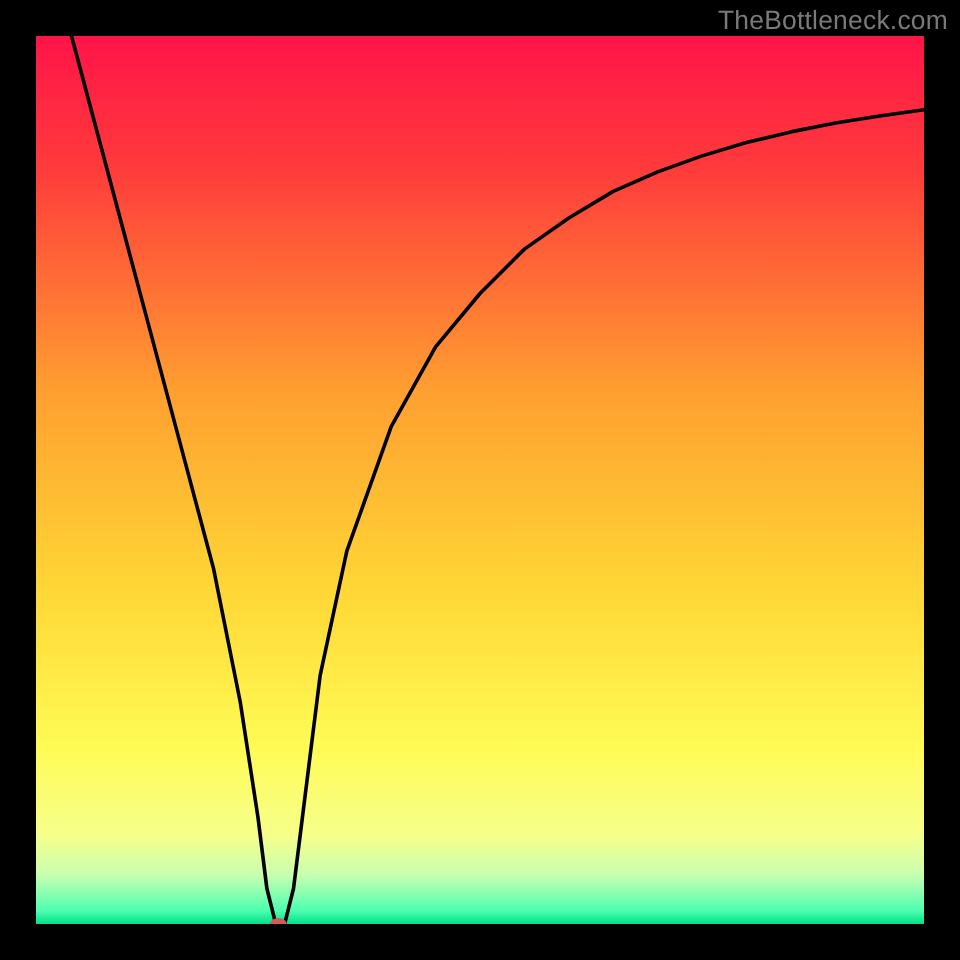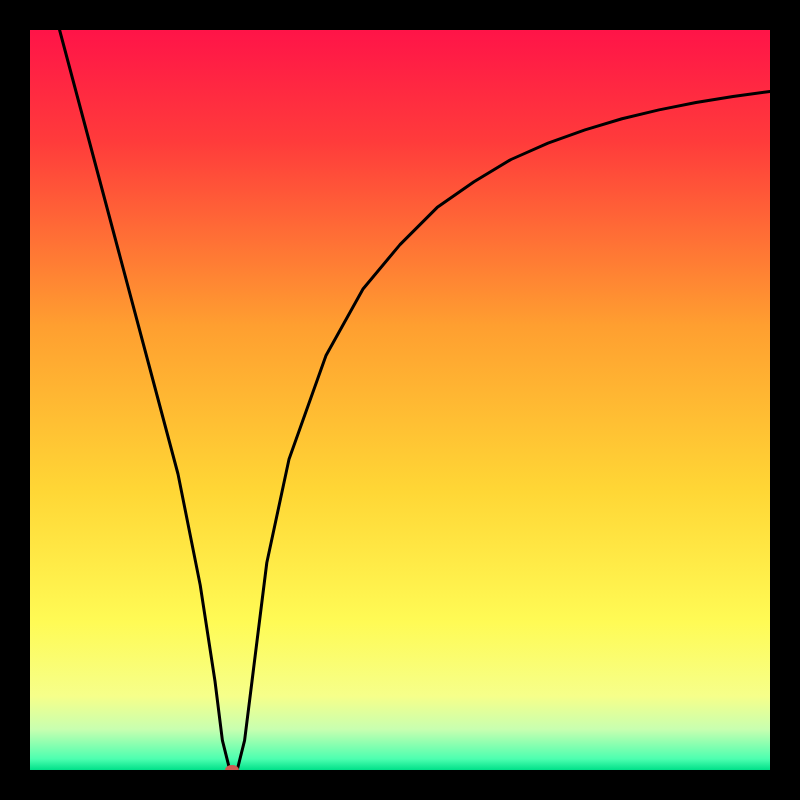--- a/index.html
+++ b/index.html
@@ -30,20 +30,21 @@
     top: 30px;
     width: 740px;
     height: 740px;
     display: block;
   }
 </style>
 </head>
 <body>
 
 <div class="frame">
+  <div class="watermark">TheBottleneck.com</div>
   <svg id="chart-svg" viewBox="0 0 740 740" preserveAspectRatio="none">
     <defs>
       <linearGradient id="bg-grad" x1="0" y1="0" x2="0" y2="1">
           <stop offset="0%" stop-color="#ff1448"></stop>
           <stop offset="15%" stop-color="#ff3b3b"></stop>
           <stop offset="40%" stop-color="#ff9f30"></stop>
           <stop offset="62%" stop-color="#ffd635"></stop>
           <stop offset="80%" stop-color="#fffb55"></stop>
           <stop offset="90%" stop-color="#f6ff8a"></stop>
           <stop offset="94.5%" stop-color="#c8ffb0"></stop>

